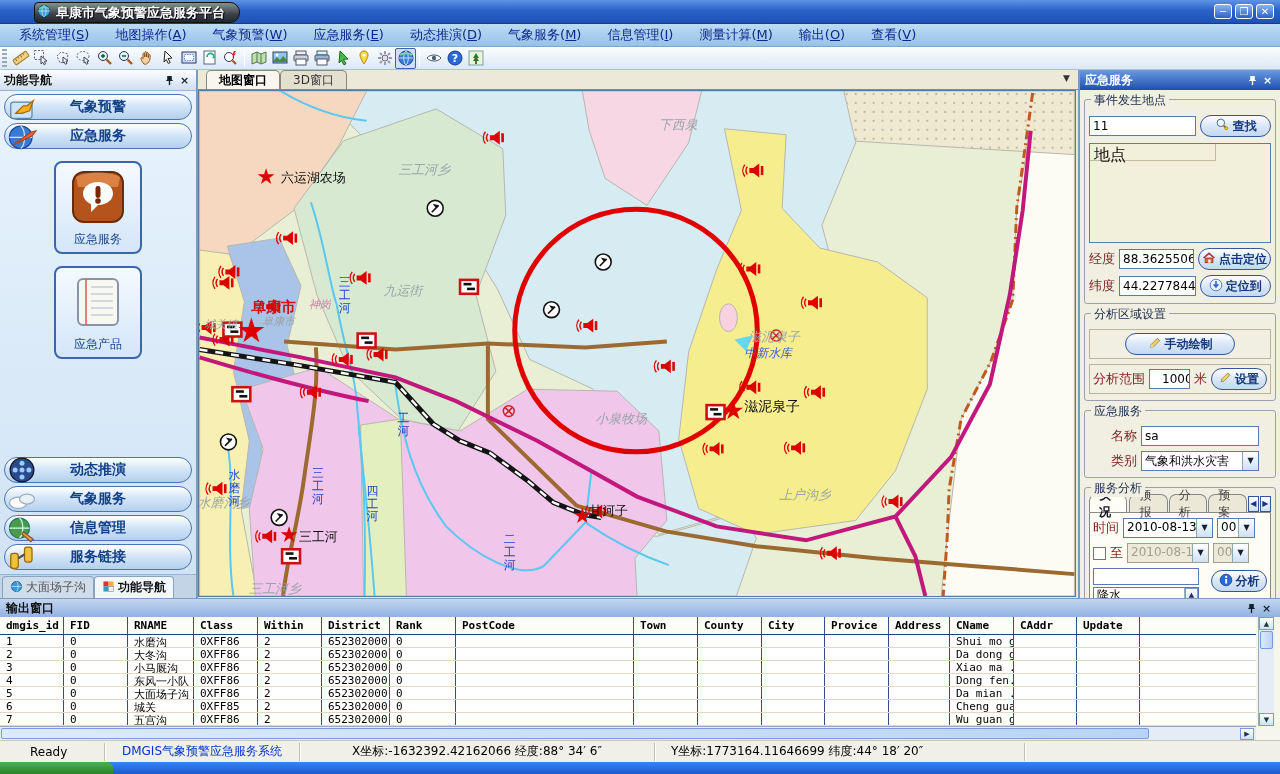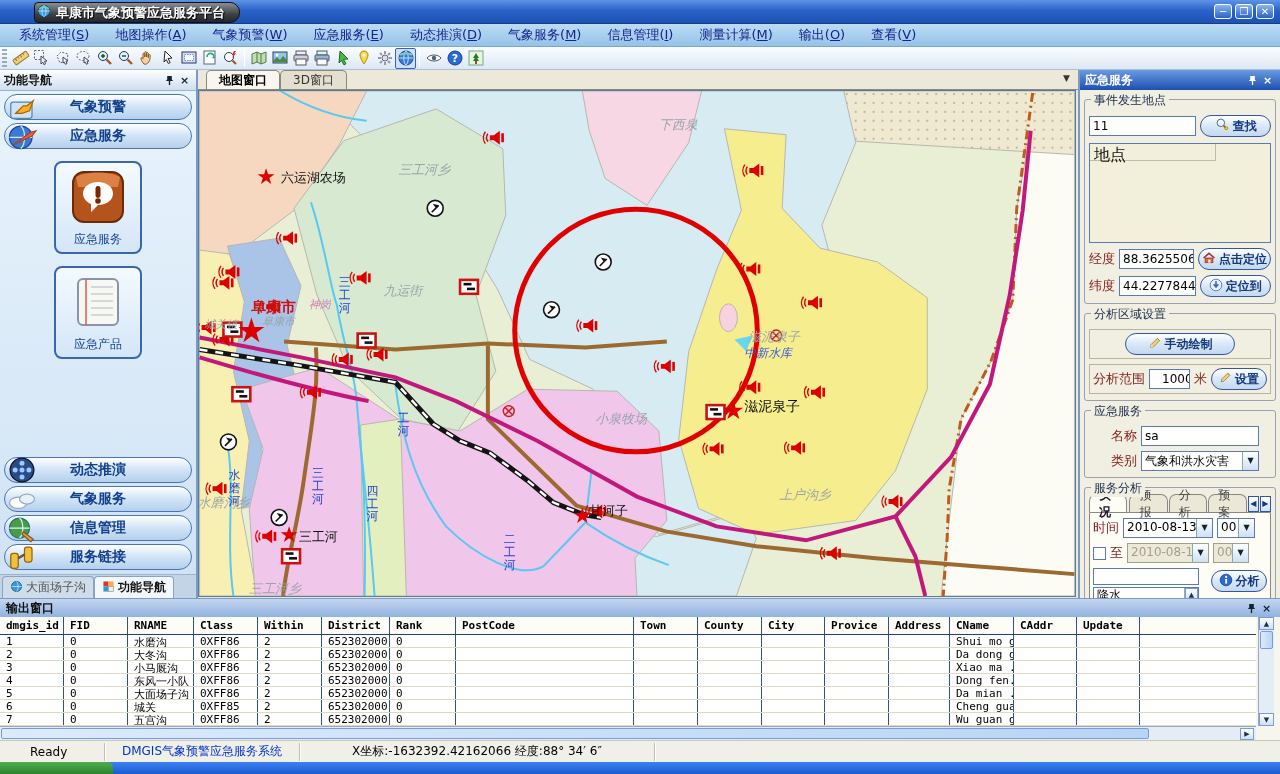--- a/index.html
+++ b/index.html
@@ -1029,18 +1029,19 @@
     <div class="hscroll">
       <div class="sb-thumb" style="position:absolute;left:1px;top:1px;height:11px;width:1148px;"></div>
       <div class="sb-btn" style="position:absolute;right:2px;top:1px;width:14px;height:12px;line-height:11px;">▶</div>
     </div>
   </div>
 
   <div class="statusbar">
     <div class="st-seg" style="width:105px;padding-left:30px;">Ready</div>
     <div class="st-seg" style="width:195px;color:#0033cc;justify-content:center;">DMGIS气象预警应急服务系统</div>
     <div class="st-seg" style="width:355px;justify-content:center;">X坐标:-1632392.42162066 经度:88° 34′ 6″</div>
+    <div class="st-seg" style="width:370px;">Y坐标:1773164.11646699 纬度:44° 18′ 20″</div>
     <div class="st-seg" style="flex:1;border-right:none;"></div>
   </div>
   <div class="taskbar">
     <div class="start"></div>
   </div>
 </div>
 
 </body></html>

